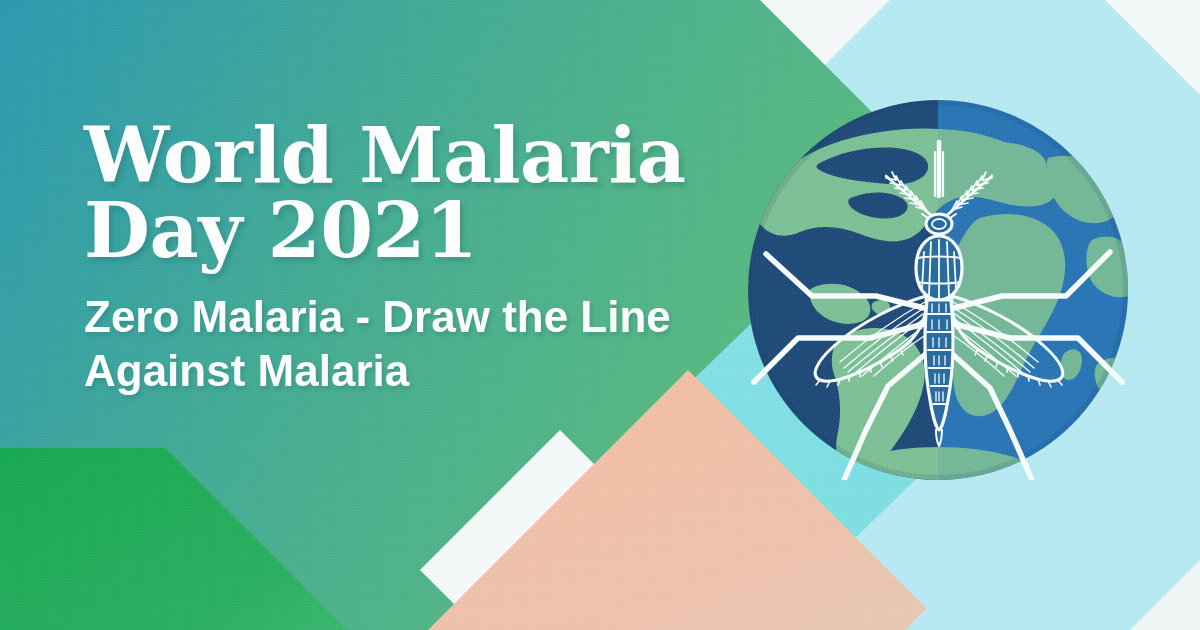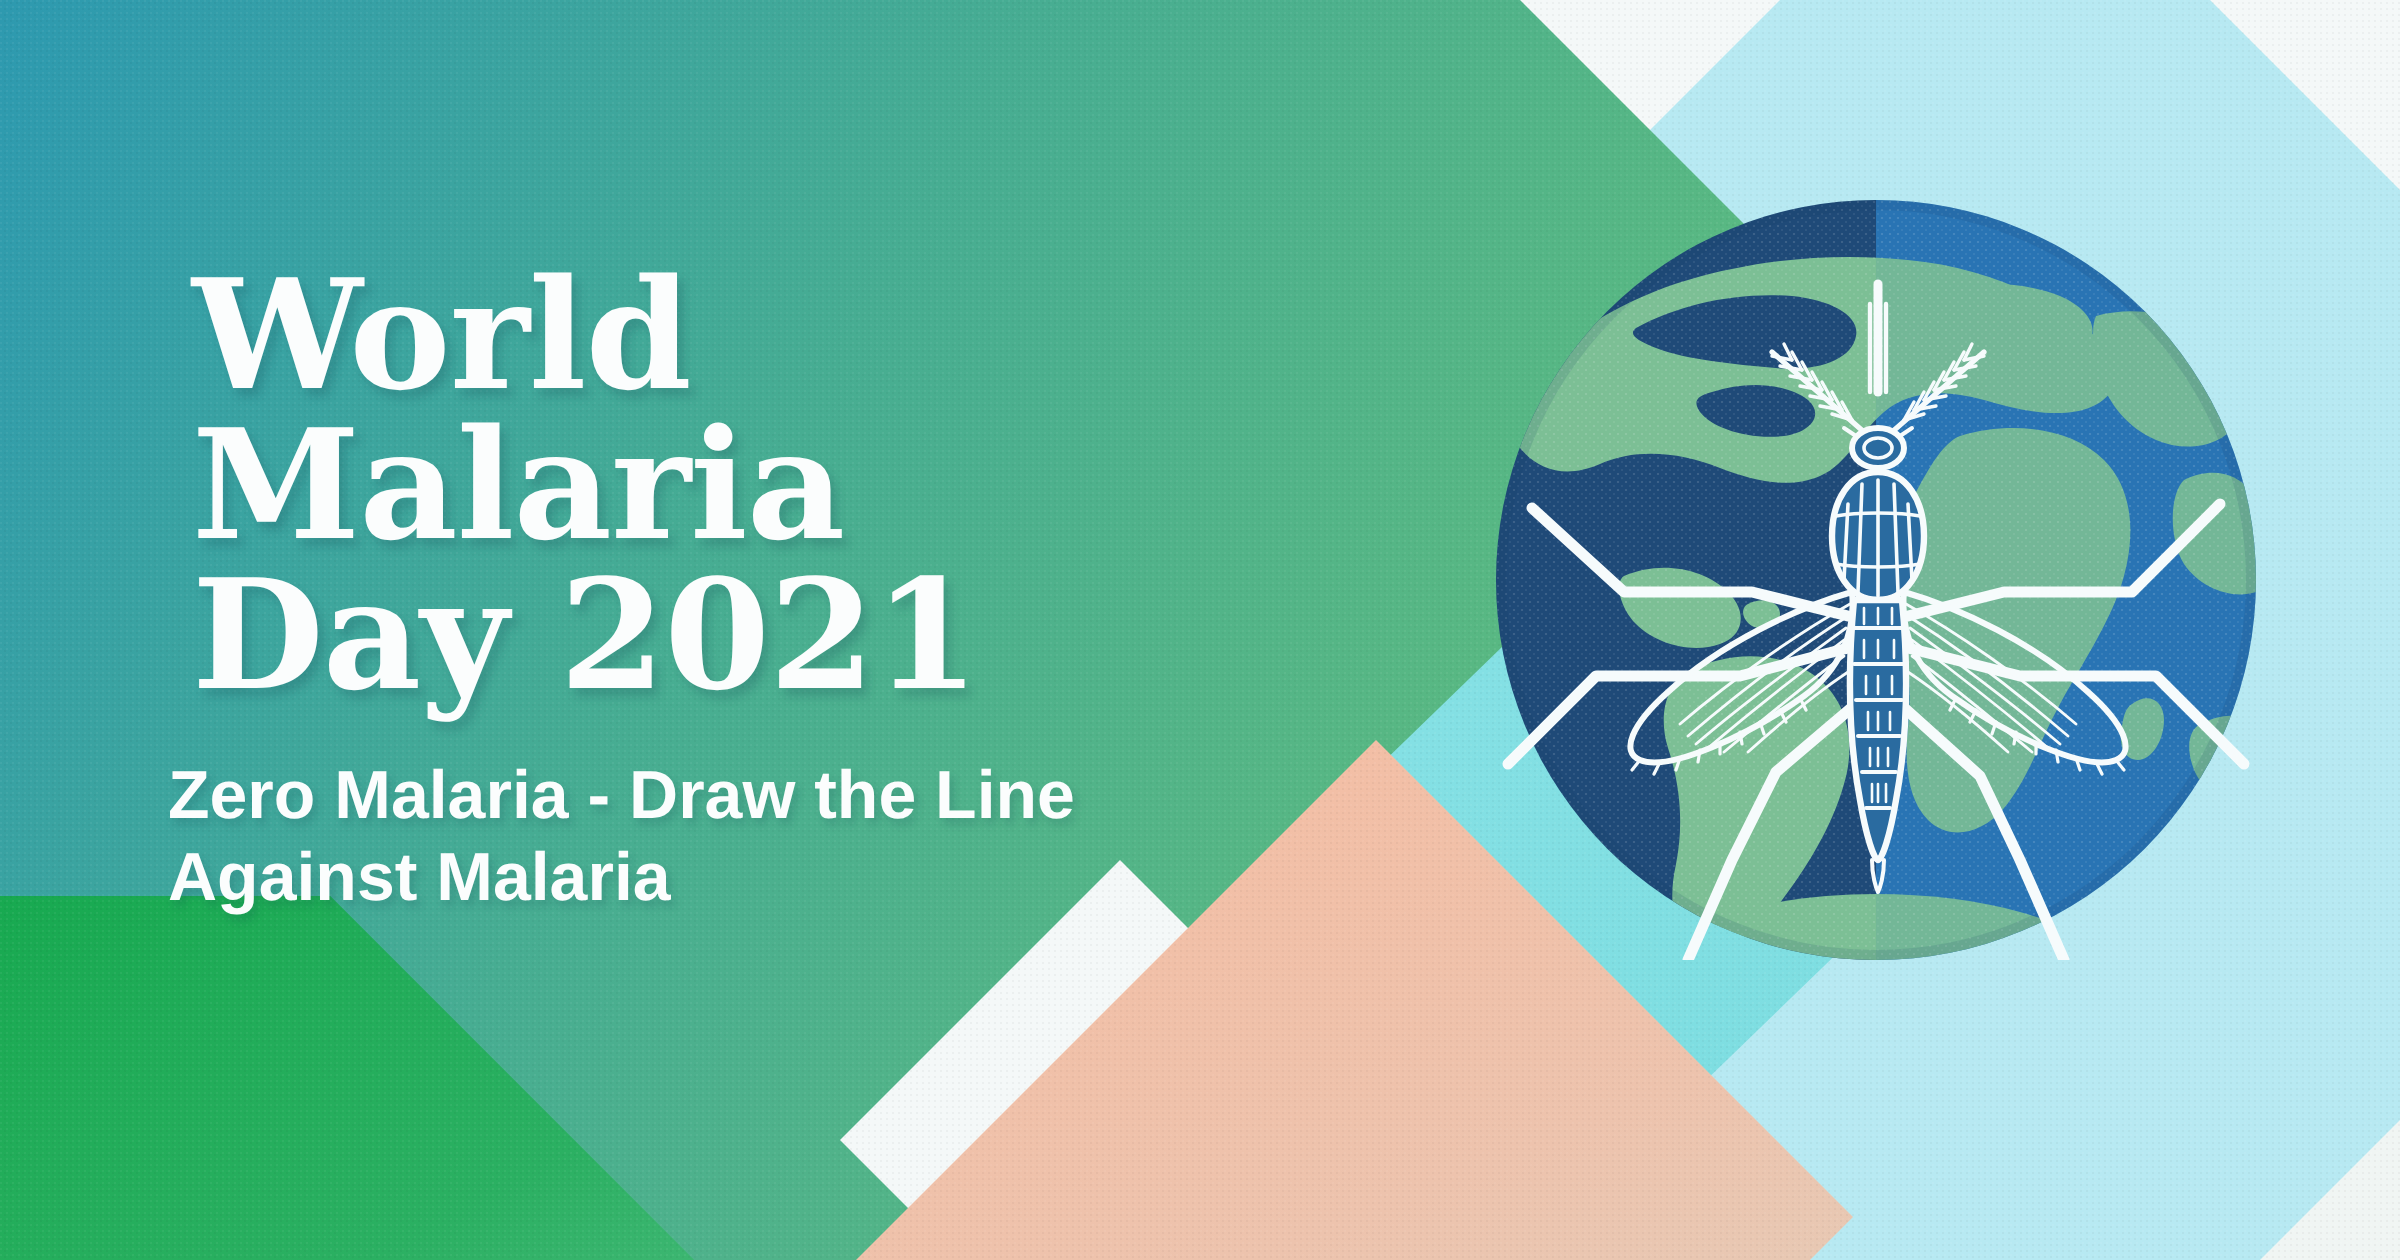--- a/index.html
+++ b/index.html
@@ -17,35 +17,35 @@
   #bg-shapes{position:absolute;inset:0;width:1200px;height:630px;}
 
   
   #text-block{
     position:absolute;
     left:84px; top:118px;
     width:620px;
     z-index:7;
   }
   #headline{
-    margin:12px;
+    margin:0;
     font-family:"DejaVu Serif","Liberation Serif",serif;
     font-weight:700;
     font-size:76px;
     line-height:0.99;
     letter-spacing:-0.5px;
     color:#fbfdfd;
     text-shadow:3px 4px 5px rgba(16,70,80,0.22);
     white-space:pre-line;
   }
   #subhead{
     margin:22px 0 0 0;
     font-family:"Liberation Sans",sans-serif;
     font-weight:700;
-    font-size:34px;
+    font-size:44px;
     line-height:1.22;
     color:#fbfdfd;
     text-shadow:2px 3px 4px rgba(16,70,80,0.20);
     white-space:pre-line;
   }
 
   
   #globe-wrap{
     position:absolute;
     left:748px; top:100px;

